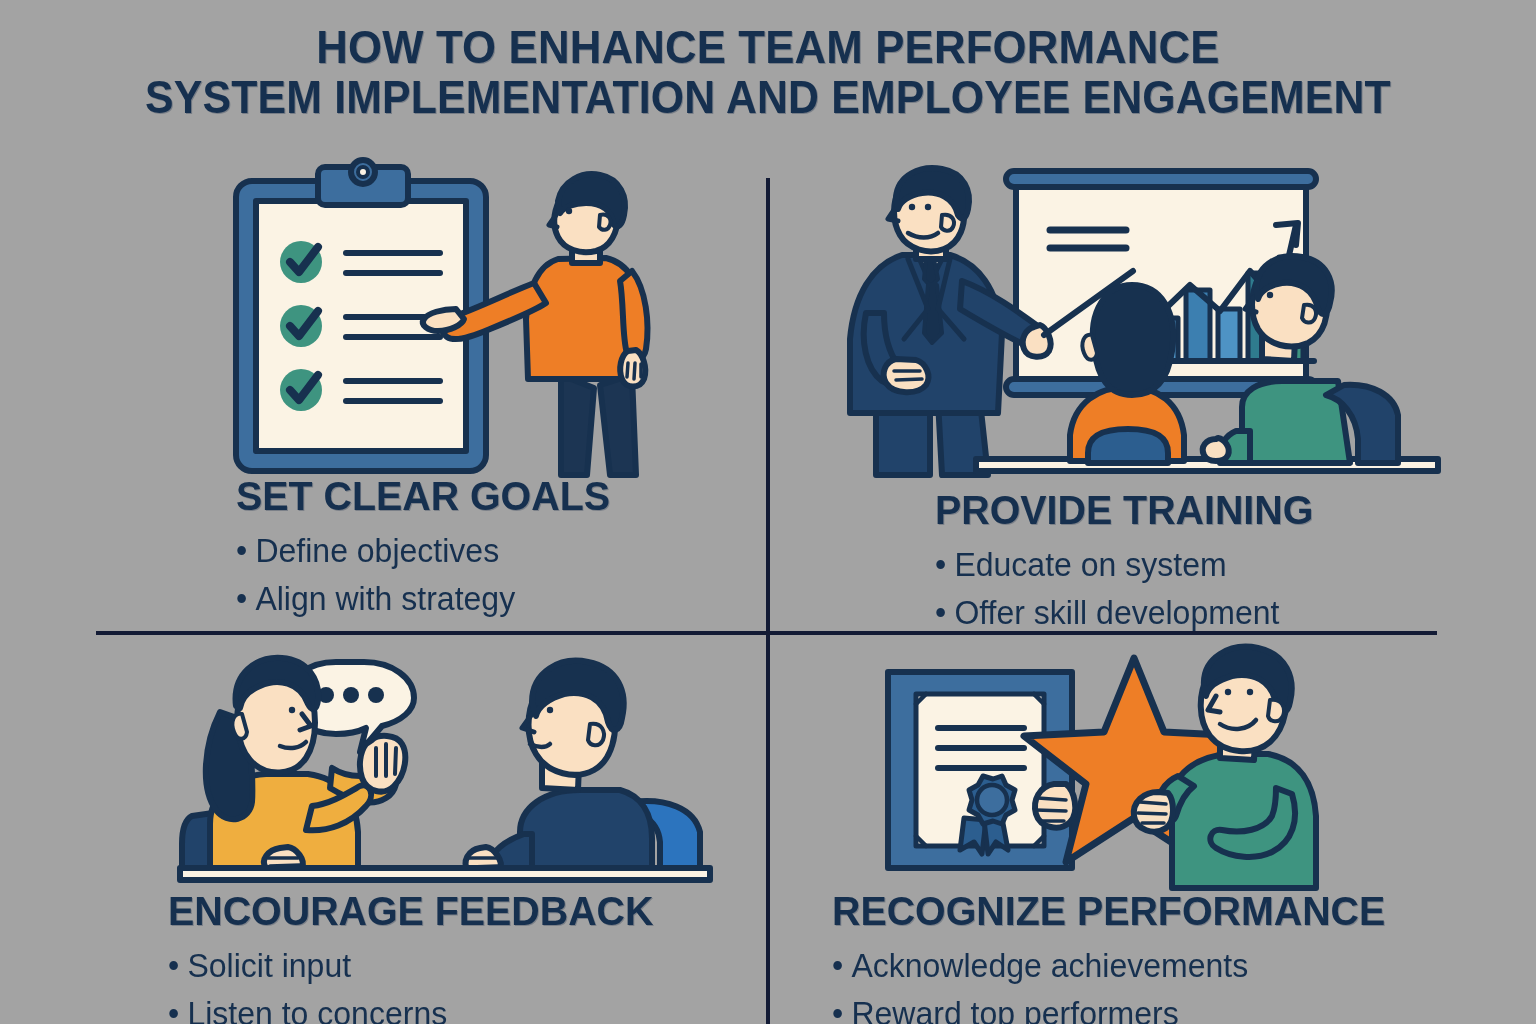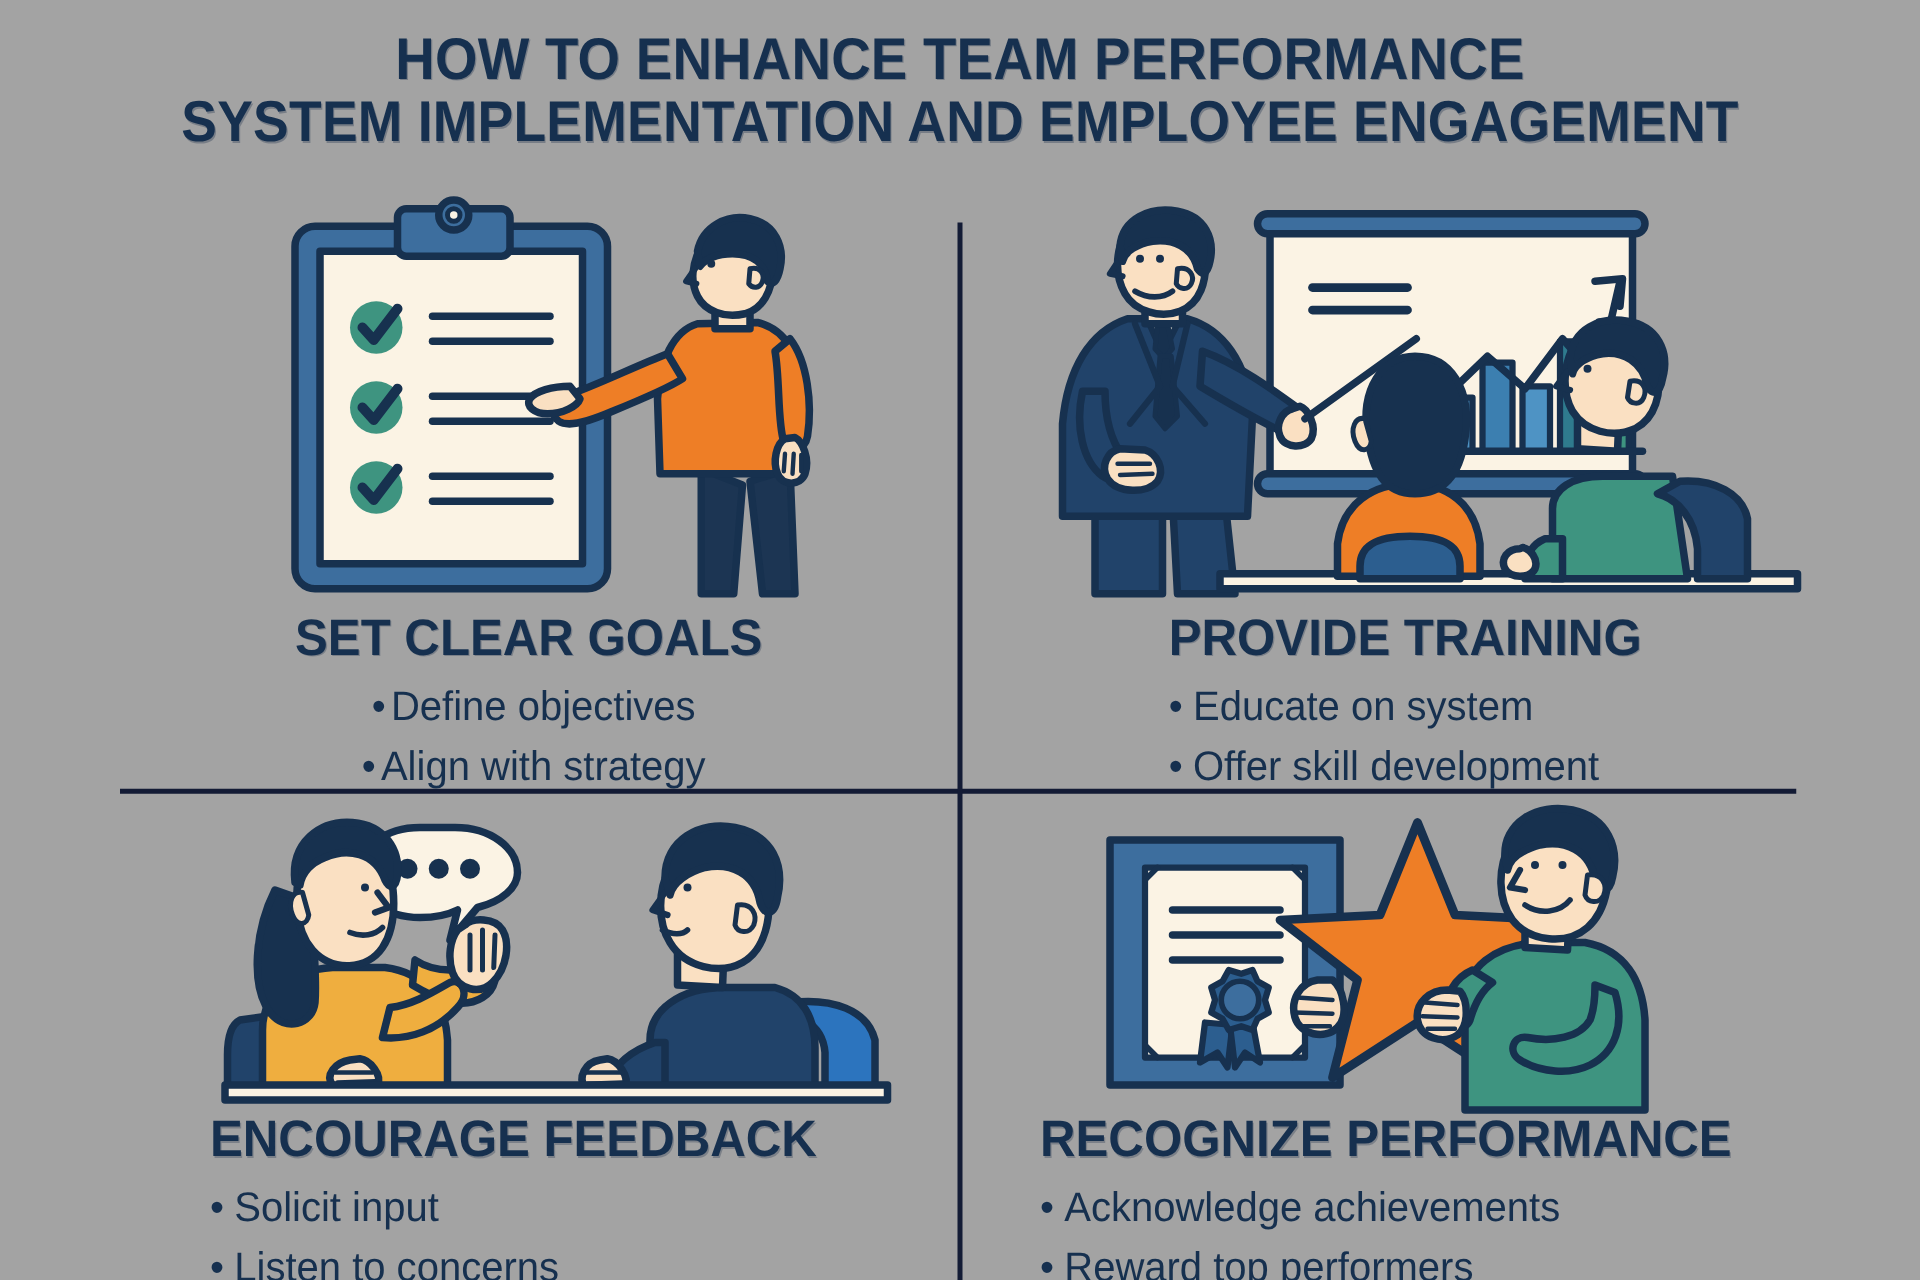--- a/index.html
+++ b/index.html
@@ -159,21 +159,21 @@
           <path d="M330 38 C334 18 354 8 372 12 C392 16 400 34 396 52 C394 62 390 66 386 62 C384 48 374 40 358 40 C346 40 336 44 332 50 Z" fill="#17314F"></path>
 
           <path d="M372 52 C380 50 384 56 382 62 C380 68 374 68 371 64 Z" fill="#FAE0C2" stroke-width="4"></path>
 
           <circle cx="341" cy="48" r="3.2" fill="#17314F" stroke-width="0"></circle>
         </g>
       </g>
     </svg>
   </div>
 
-  <div class="q-text" style="left:236px; top:487px;text-align:center;">
+  <div class="q-text" style="left:236px; top:473px;">
     <div class="q-head">SET CLEAR GOALS</div>
     <div class="q-bullet"><span class="dot">•</span><span>Define objectives</span></div>
     <div class="q-bullet"><span class="dot">•</span><span>Align with strategy</span></div>
   </div>
 
   <div class="scene" style="left:838px; top:163px;">
     <svg width="610" height="320" viewBox="0 0 610 320">
       <g stroke="#17314F" stroke-width="6" stroke-linecap="round" stroke-linejoin="round">
 
         <g>

